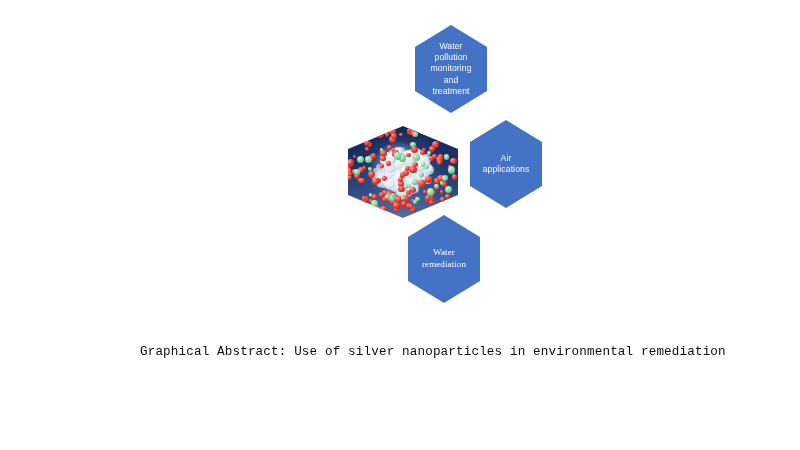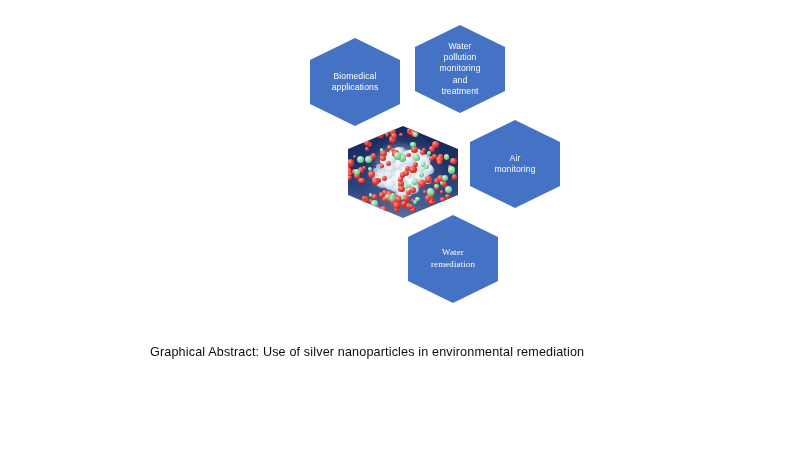--- a/index.html
+++ b/index.html
@@ -19,21 +19,21 @@
     position: absolute;
     left: 0; top: 0;
     width: 800px;
     height: 450px;
     background: #ffffff;
   }
 
   
   .hex {
     position: absolute;
-    width: 90px;
+    width: 72px;
     height: 88px;
     -webkit-clip-path: polygon(50% 0%, 100% 25%, 100% 75%, 50% 100%, 0% 75%, 0% 25%);
     clip-path: polygon(50% 0%, 100% 25%, 100% 75%, 50% 100%, 0% 75%, 0% 25%);
     display: flex;
     align-items: center;
     justify-content: center;
     box-sizing: border-box;
   }
   .hex-fill {
     background: #4472C4;
@@ -87,50 +87,46 @@
   .sphere.green {
     background: radial-gradient(circle at 32% 28%, #d8f5dd 0%, #7fd79a 50%, #3f9a62 100%);
   }
   .sphere.white {
     background: radial-gradient(circle at 32% 28%, #ffffff 0%, #dbe7f2 55%, #9db4cc 100%);
   }
 
   
   #caption {
     position: absolute;
-    left: 150px;
+    left: 140px;
     top: 345px;
-    font-family: Liberation Sans, sans-serif;
+    font-family: Liberation Mono, monospace;
     font-size: 12.6px;
     color: #0d0d0d;
     letter-spacing: 0.15px;
     white-space: nowrap;
   }
 </style>
 </head>
 <body>
 
 <div id="canvas">
 
-  <div class="hex hex-fill" id="hex-biomedical">
-    <span class="hex-label">Biomedical
-applications</span>
-  </div>
 
   <div class="hex hex-fill" id="hex-water">
     <span class="hex-label">Water
 pollution
 monitoring
 and
 treatment</span>
   </div>
 
   <div class="hex hex-fill" id="hex-air">
     <span class="hex-label">Air
-monitoring</span>
+applications</span>
   </div>
 
   <div class="hex hex-fill" id="hex-soil">
     <span class="hex-label serif">Water
 remediation</span>
   </div>
 
   <div class="hex" id="hex-center-image">
     <div class="np-layer" id="np-spheres">
         <div class="sphere white" style="width: 11.8188px; height: 11.8188px; left: calc(42.6748% - 5.90939px); top: calc(30.673% - 5.90939px); opacity: 0.96;"></div>

